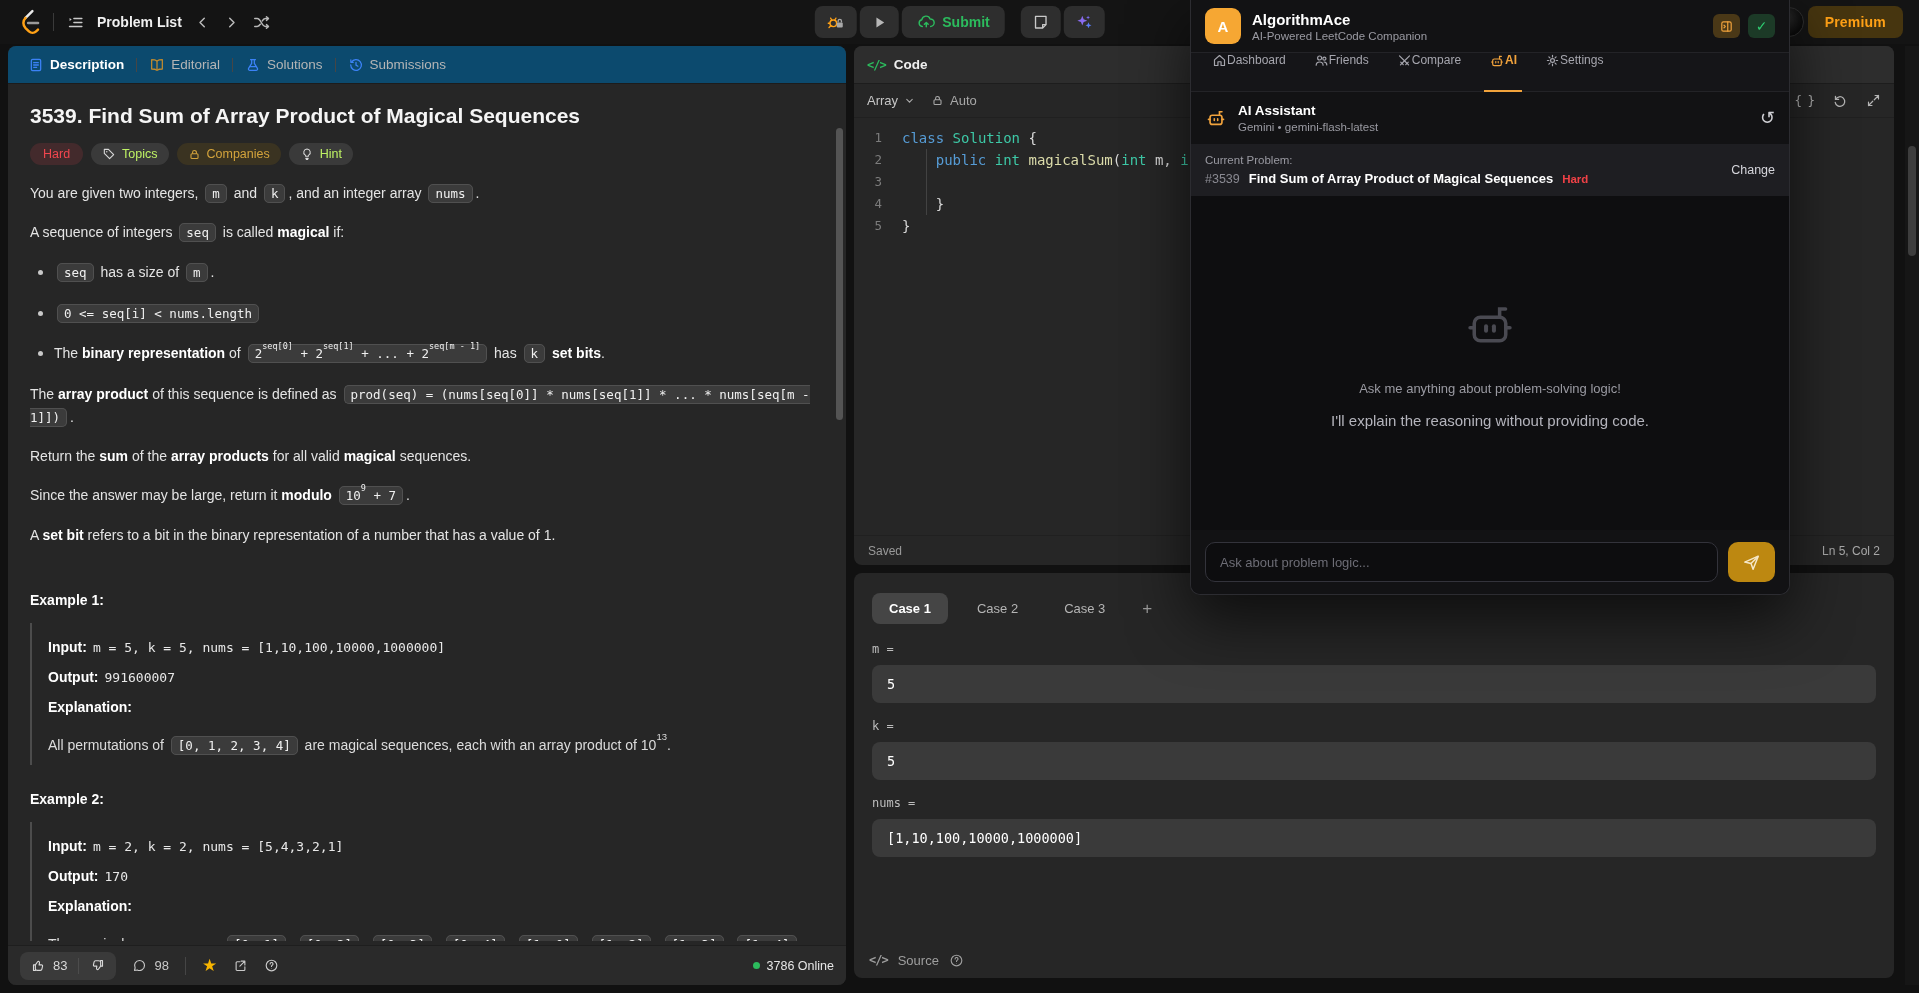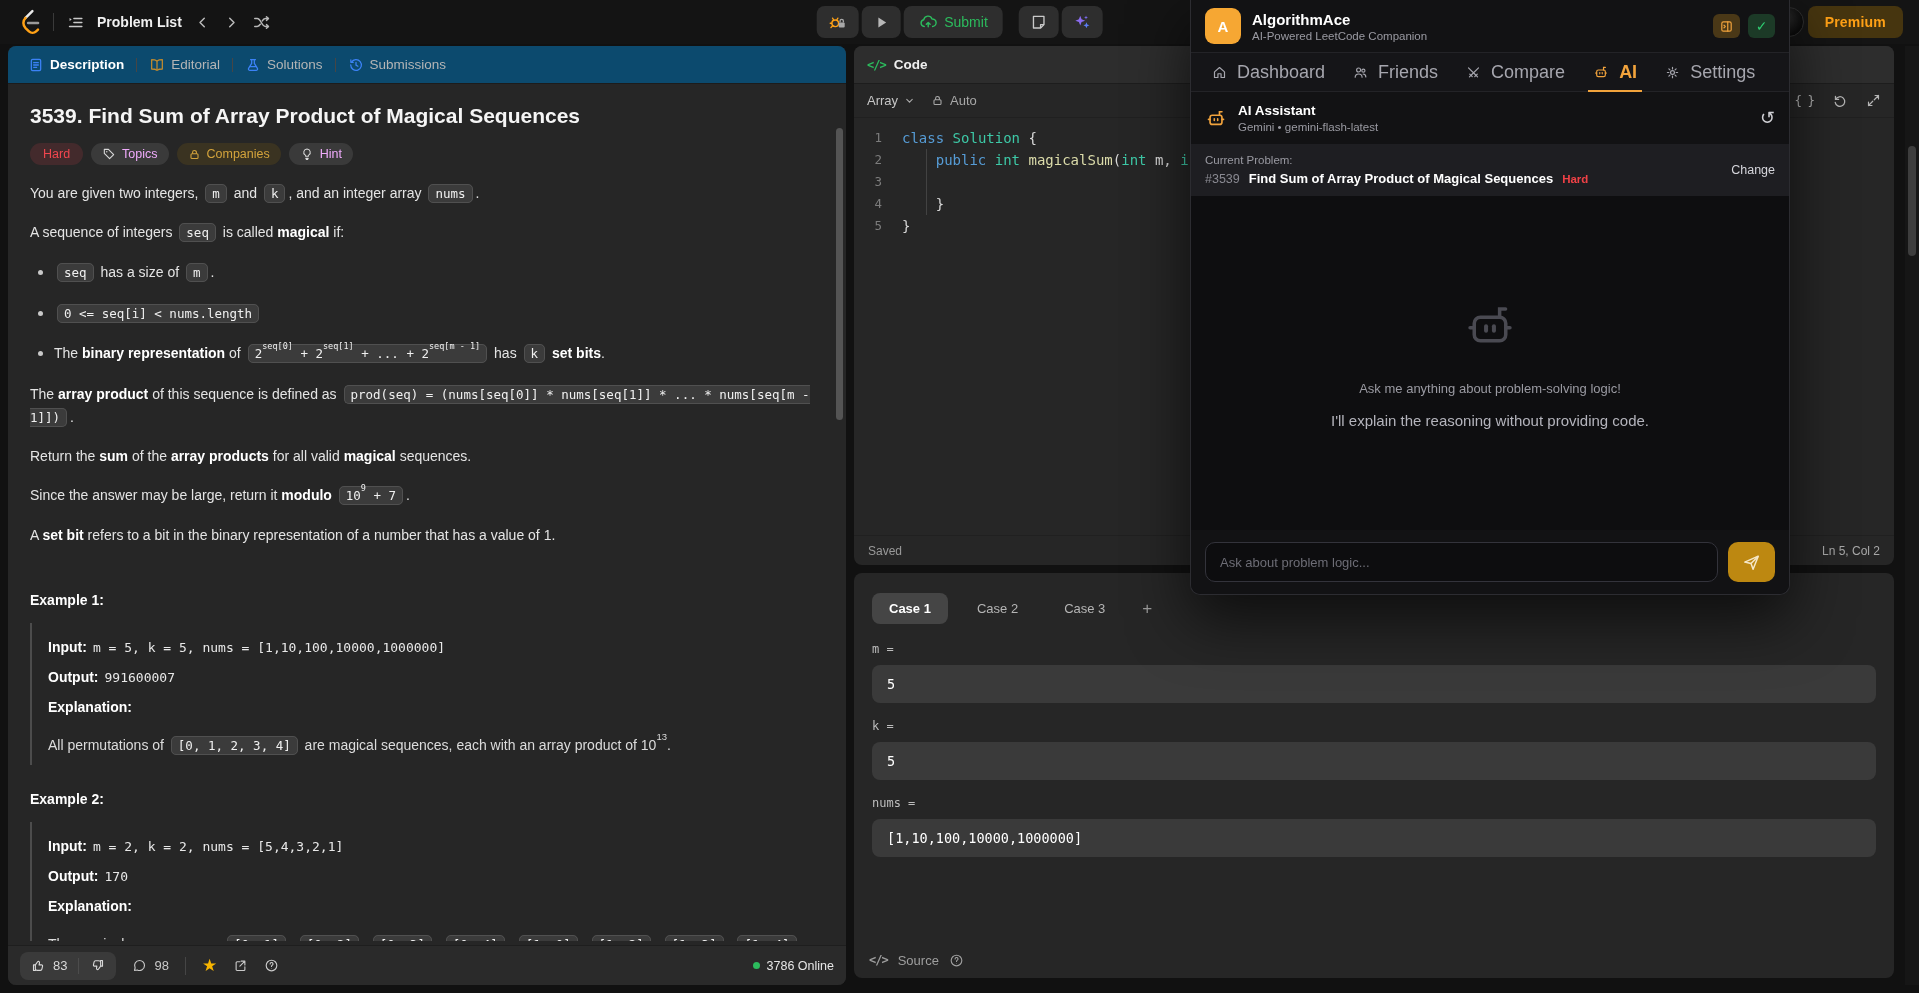--- a/index.html
+++ b/index.html
@@ -9,36 +9,36 @@
   sup{font-size:.68em;position:relative;top:-.45em}
 
   
   .topbar{position:absolute;left:0;top:0;width:1919px;height:44px;background:#141414;display:flex;align-items:center;padding:0 16px}
   .tb-left{display:flex;align-items:center;gap:12px}
   .tb-sep{width:1px;height:18px;background:#3a3a3a}
   .tb-title{font-size:14px;font-weight:700;color:#f0f0f0}
   .tb-icon{color:#b9b9b9;display:flex;align-items:center}
   .tb-center{position:absolute;left:50%;top:6px;transform:translateX(-50%);display:flex;align-items:center;gap:3px}
   .tb-btn{height:32px;border-radius:8px;background:#2e2e2e;display:flex;align-items:center;gap:7px;padding:0 11px;color:#b8b8b8;cursor:pointer}
-  .tb-btn.submit{color:#2cbb5d;font-weight:400;font-size:14px;padding:0 15px}
+  .tb-btn.submit{color:#2cbb5d;font-weight:700;font-size:14px;padding:0 15px}
   .tb-gap{width:10px}
   .tb-right{margin-left:auto;display:flex;align-items:center;gap:4px}
   .avatar-circle{width:30px;height:30px;border-radius:50%;background:radial-gradient(circle at 35% 35%, #2c2c2c 0%, #0b0b0b 70%);border:1px solid #2e2e2e}
   .premium{background:#46350f;color:#ffa116;font-weight:700;font-size:14px;border-radius:8px;padding:8px 17px;letter-spacing:.2px}
 
   
   .left-panel{position:absolute;left:8px;top:46px;width:838px;height:939px;background:#262626;border-radius:8px;overflow:hidden}
   .lp-tabs{height:38px;background:#0c4a6e;display:flex;align-items:center;padding:0 10px;border-bottom:1px solid #1c1c1c}
   .lp-tab{display:flex;align-items:center;gap:6px;padding:0 10px;font-size:13.5px;color:#b5b5b5;cursor:pointer}
   .lp-tab.active{color:#fff;font-weight:700}
   .lp-divider{width:1px;height:14px;background:#464646;margin:0 2px}
   .lp-content{padding:20px 24px 0 22px;height:857px;overflow:hidden;position:relative}
   .prob-title{font-size:21px;font-weight:700;color:#f5f5f5;margin-bottom:15px}
   .badge-row{display:flex;align-items:center;gap:8px;margin-bottom:10px}
-  .pill{display:flex;align-items:center;gap:6px;border-radius:999px;padding:4px 11px;font-size:12.5px;background:#3a3a3a;color:#f0abfc;cursor:pointer}
+  .pill{display:flex;align-items:center;gap:6px;border-radius:999px;padding:4px 11px;font-size:12.5px;background:#3a3a3a;color:#bef264;cursor:pointer}
   .pill.hard{background:rgba(246,70,82,.14);color:#f0464e;padding:4px 13px}
   .pill.companies{background:#3a3321;color:#d3a33c}
   .para{font-size:14px;line-height:1.6;color:#e4e4e4;margin:17px 0}
   .seg{}
   .b{font-weight:700;color:#fff}
   .codei{font-family:"DejaVu Sans Mono",monospace;font-size:12.5px;background:#3b3b3b;border:1px solid #505050;border-radius:5px;padding:1px 6px;margin:0 3px;color:#f0f0f0}
   .desc-list{list-style:none;margin:16px 0 16px 4px}
   .desc-list li{position:relative;padding-left:20px;margin:17px 0;font-size:14px;line-height:1.7;color:#e4e4e4}
   .desc-list li::before{content:"";position:absolute;left:4px;top:9px;width:5px;height:5px;border-radius:50%;background:#c9c9c9}
   .example-title{font-weight:700;font-size:14px;color:#fff;margin:26px 0 15px}
@@ -103,21 +103,21 @@
   .overlay{position:absolute;left:1190px;top:0;width:600px;height:595px;background:#121214;z-index:20;border:1px solid #2c2c31;border-top:none;border-radius:0 0 10px 10px;box-shadow:0 24px 60px rgba(0,0,0,.65);display:flex;flex-direction:column}
   .ov-header{display:flex;align-items:center;gap:11px;padding:8px 14px;min-height:52px}
   .ov-avatar{width:36px;height:36px;border-radius:9px;background:#f6a733;color:#fff;font-weight:700;font-size:15px;display:flex;align-items:center;justify-content:center}
   .ov-title{font-size:15px;font-weight:700;color:#fff}
   .ov-sub{font-size:11.5px;color:#9a9aa2;margin-top:2px}
   .ov-hbtns{margin-left:auto;display:flex;gap:8px}
   .ov-hbtn{width:27px;height:24px;border-radius:6px;display:flex;align-items:center;justify-content:center;cursor:pointer}
   .ov-hbtn.orange{background:#4a3817;color:#f2a33c}
   .ov-hbtn.green{background:#1c3a27;color:#2ecc71;font-size:14px}
   .ov-tabs{display:flex;align-items:center;gap:2px;padding:0 8px;height:40px;border-top:1px solid #232327;border-bottom:1px solid #232327;background:#151518}
-  .ov-tab{display:flex;align-items:center;gap:10px;padding:0 13px;height:100%;font-size:18px;color:#a6a6ae;position:relative;cursor:pointer}
+  .ov-tab{display:flex;gap:0;padding:0 13px;height:100%;font-size:12px;color:#a6a6ae;position:relative;cursor:pointer}
   .ov-tab.active{color:#f2a33c;font-weight:700}
   .ov-tab.active::after{content:"";position:absolute;left:8px;right:8px;bottom:-1px;height:2px;background:#f2a33c}
   .ov-assist{display:flex;align-items:center;gap:11px;padding:11px 14px}
   .ov-assist-t{font-size:13.5px;font-weight:700;color:#fff}
   .ov-assist-m{font-size:11.5px;color:#9a9aa2;margin-top:3px}
   .ov-refresh{margin-left:auto;color:#cfcfd4;font-size:18px;line-height:1;cursor:pointer}
   .ov-current{background:#1e1e22;padding:10px 14px;display:flex;align-items:center}
   .ov-cur-lbl{font-size:11.5px;color:#9a9aa2;margin-bottom:5px}
   .ov-cur-row{display:flex;align-items:baseline;gap:9px}
   .ov-cur-id{font-size:12.5px;color:#8a8a92}

